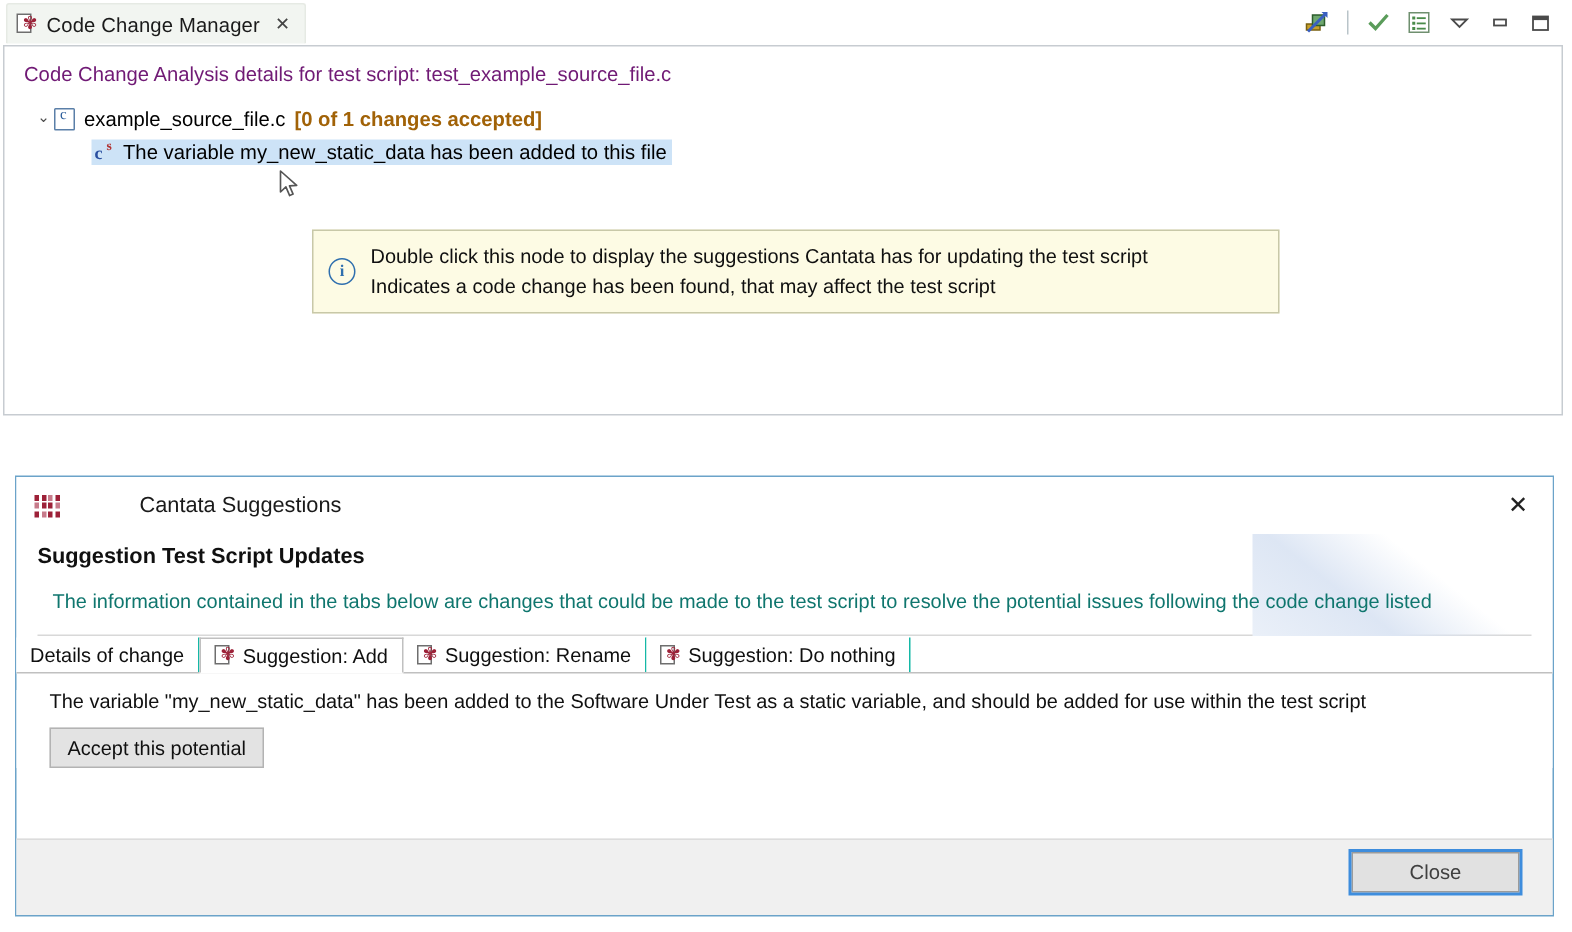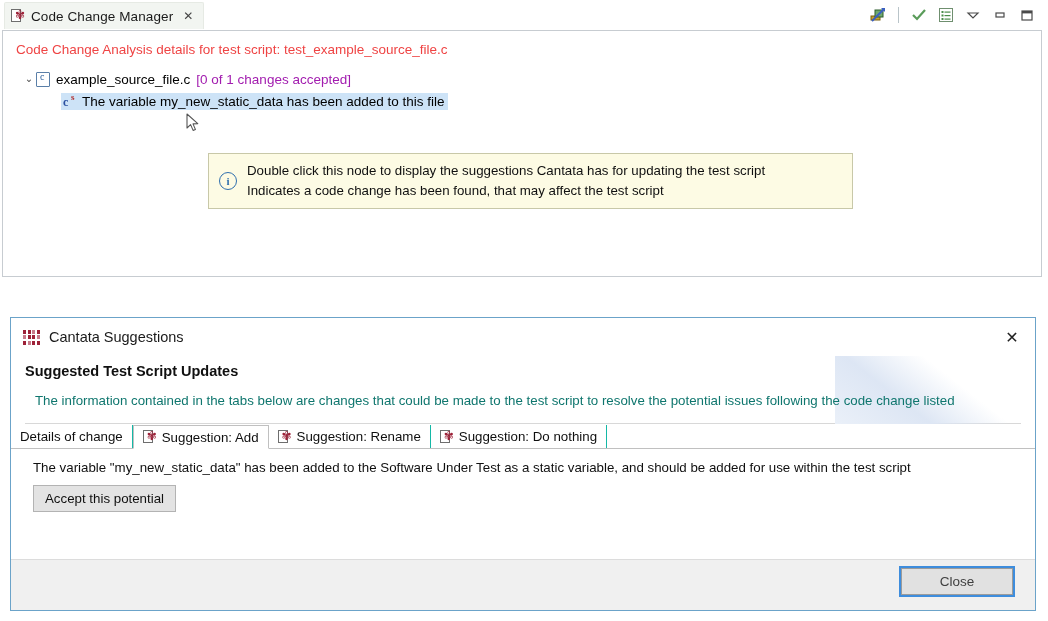--- a/index.html
+++ b/index.html
@@ -77,21 +77,21 @@
     bottom: 0;
     border: 1px solid #c7ccd1;
     background: #ffffff;
     box-sizing: border-box;
   }
 
   .analysis-line {
     position: absolute;
     left: 13px; top: 11px;
     font-size: 13.5px;
-    color: #ef4444;
+    color: #701a75;
     white-space: nowrap;
   }
 
   .tree { position: absolute; left: 0; top: 38px; right: 0; }
 
   .tree-row {
     display: flex;
     align-items: center;
     height: 20px;
     font-size: 13.5px;
@@ -109,21 +109,21 @@
   }
 
   .node-sel {
     background: #cde3f7;
     display: inline-flex;
     align-items: center;
     padding: 1px 4px 1px 2px;
     gap: 5px;
   }
 
-  .muted { color: #a21caf; }
+  .muted { color: #a16207; font-weight: bold; }
 
   .icon-cfile {
     width: 14px; height: 15px;
     background: #ffffff;
     border: 1px solid #5a7fa8;
     border-radius: 1px;
     position: relative;
     display: inline-block;
     box-sizing: border-box;
   }
@@ -213,20 +213,21 @@
     height: 38px;
     background: #ffffff;
     display: flex;
     align-items: center;
     padding-left: 12px;
     gap: 9px;
   }
   .dlg-title {
     font-size: 14.5px;
     color: #1a1a1a;
+    margin-left: 44px;
   }
   .dlg-x {
     position: absolute;
     right: 14px;
     top: 10px;
     width: 18px; height: 18px;
     display: flex; align-items: center; justify-content: center;
     font-size: 16px;
     color: #222;
   }
@@ -502,21 +503,21 @@
         <i class="lt"></i>
         <i></i>
         <i></i>
     </span>
     <span class="dlg-title">Cantata Suggestions</span>
     <span class="dlg-x">✕</span>
   </div>
 
   <div class="dlg-header">
     <div class="banner"></div>
-    <div class="dlg-heading">Suggested Test Script Updates</div>
+    <div class="dlg-heading">Suggestion Test Script Updates</div>
     <div class="dlg-desc">The information contained in the tabs below are changes that could be made to the test script to resolve the potential issues following the code change listed</div>
     <div class="dlg-sep"></div>
   </div>
 
   <div class="tabfolder">
 
     <div class="dtab">
       <span>Details of change</span>
     </div>
 

